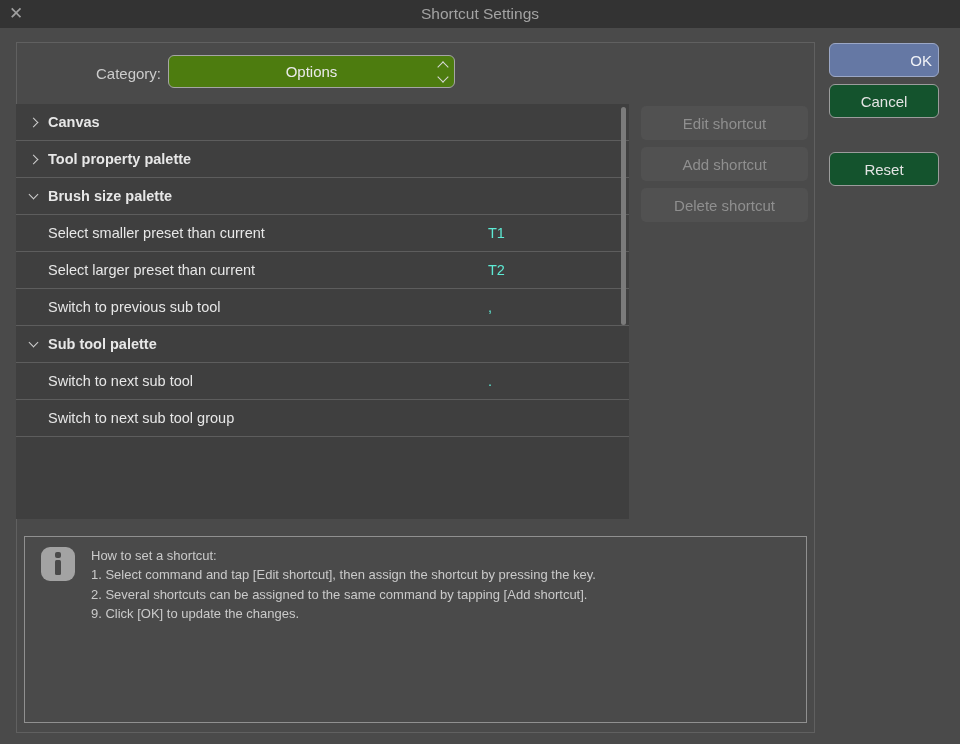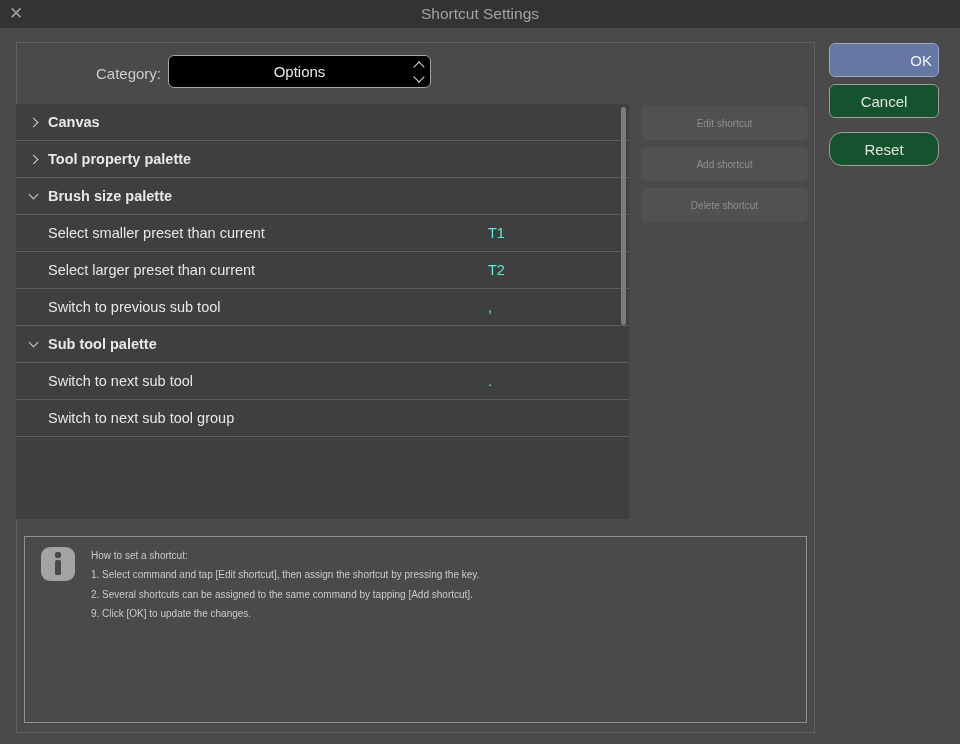--- a/index.html
+++ b/index.html
@@ -22,22 +22,22 @@
   
   .panel {
     position:absolute; left:16px; top:42px; width:797px; height:689px;
     border:1px solid #606060; background:#4a4a4a;
   }
   .cat-label {
     position:absolute; left:0; top:21px; width:144px; text-align:right;
     color:#cccccc; font-size:15px; height:20px; line-height:20px;
   }
   .dropdown {
-    position:absolute; left:151px; top:12px; width:263px; height:33px;
-    background:#000000; border:1px solid #a5a5a5; border-radius:6px;
+    position:absolute; left:151px; top:12px; width:287px; height:33px;
+    background:#4d7c0f; border:1px solid #a5a5a5; border-radius:6px;
     display:flex; align-items:center; justify-content:center; box-sizing:border-box;
   }
   .dd-value { color:#eaeaea; font-size:15px; }
   .dd-arrows {
     position:absolute; right:7px; top:0; height:100%;
     display:flex; flex-direction:column; align-items:center; justify-content:center;
   }
   .chev {
     display:block; width:8px; height:8px; box-sizing:border-box;
     border-right:1.6px solid #d8d8d8; border-bottom:1.6px solid #d8d8d8;
@@ -65,45 +65,45 @@
   .row-shortcut { position:absolute; left:472px; color:#5eead4; }
   .scroll-thumb {
     position:absolute; right:3px; top:3px; width:5px; height:218px;
     background:#7b7b7b; border-radius:3px;
   }
 
   
   .action-btn {
     position:absolute; left:624px; width:167px; height:34px;
     background:#515151; border:none; border-radius:5px;
-    color:#8f8f8f; font-size:10px; font-family:inherit;
+    color:#8f8f8f; font-size:15px; font-family:inherit;
   }
 
   
   .help {
     position:absolute; left:7px; top:493px; width:781px; height:185px;
     border:1px solid #909090;
   }
   .info-icon {
     position:absolute; left:16px; top:10px; width:34px; height:34px;
     background:#a3a3a3; border-radius:9px;
   }
   .i-dot  { position:absolute; left:14px; top:5px;  width:6px; height:6px;  background:#4a4a4a; border-radius:2px; }
   .i-stem { position:absolute; left:14px; top:13px; width:6px; height:15px; background:#4a4a4a; border-radius:1.5px; }
-  .help-text { position:absolute; left:66px; top:9px; color:#cacaca; font-size:10px; line-height:19.3px; }
+  .help-text { position:absolute; left:66px; top:9px; color:#cacaca; font-size:13px; line-height:19.3px; }
 
   
   .btn {
     position:absolute; left:829px; width:110px; height:34px;
     border-radius:6px; font-size:15px; font-family:inherit; box-sizing:border-box;
     background:#14532d; border:1px solid #9c9c9c; color:#e4e4e4;
   }
   .btn-ok    { top:43px;  background:#6578a4; border:1px solid #9ba7c6; color:#f0f2f7;text-align:right; }
   .btn-cancel{ top:84px; }
-  .btn-reset { top:132px;border-radius:13px; }
+  .btn-reset { top:152px; }
 </style>
 </head>
 <body>
 
 <div class="titlebar">
   <span class="close-x">✕</span>
   <span class="win-title">Shortcut Settings</span>
 </div>
 
 <div class="panel">

